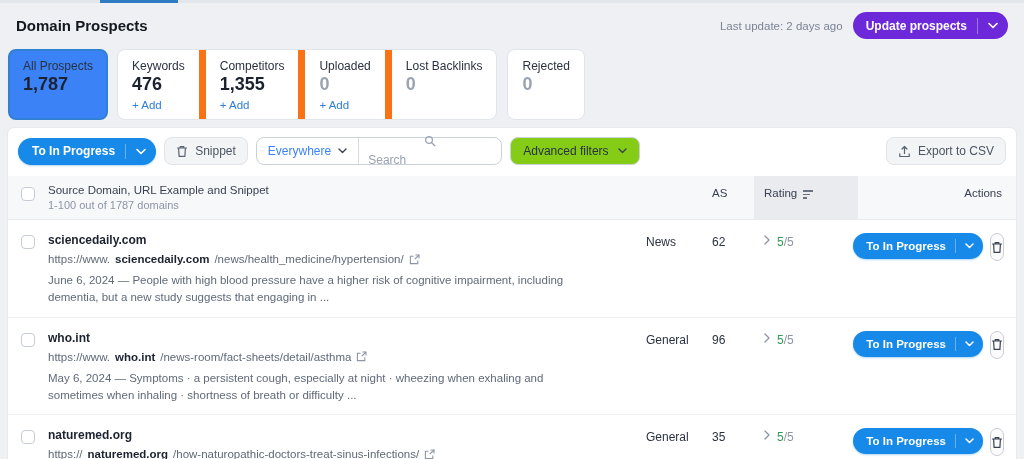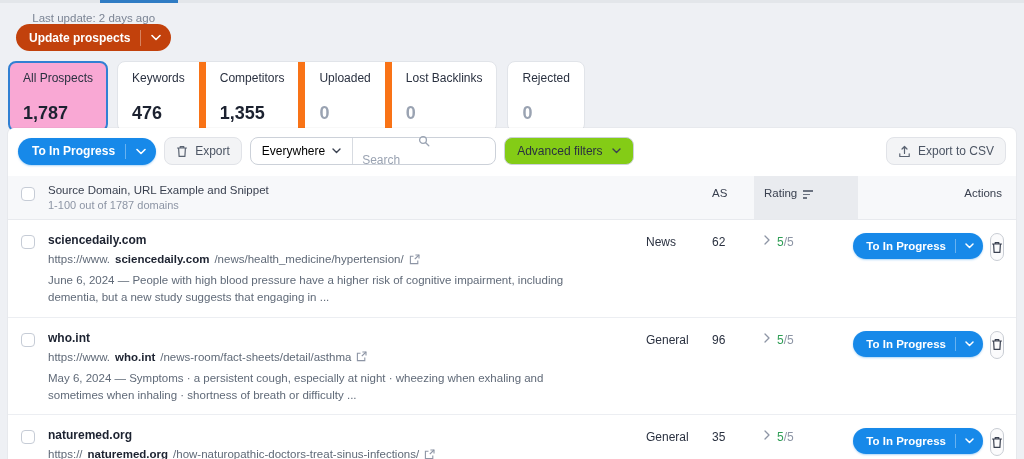--- a/index.html
+++ b/index.html
@@ -4,44 +4,44 @@
 <style>
   *{box-sizing:border-box;margin:0;padding:0;}
   html,body{background:#eef0f4;}
   body{width:1024px;}
   .screen{width:1024px;height:459px;background:#eef0f4;font-family:"Liberation Sans",sans-serif;position:relative;overflow:hidden;color:#1f2430;}
   .top-strip{height:3px;background:#e3e6ea;position:relative;}
   .top-strip-accent{position:absolute;left:100px;top:0;width:78px;height:3px;background:#2f7cc4;}
 
   .page-header{display:flex;justify-content:space-between;align-items:center;padding:9px 16px 7px;}
   .page-title{font-size:15px;font-weight:700;color:#14181f;}
-  .header-right{display:flex;align-items:center;gap:0;flex-direction:column;}
+  .header-right{display:flex;align-items:center;gap:10px;}
   .last-update{font-size:11.5px;color:#7b8494;}
-  .btn-green{display:flex;align-items:center;background:#c2410c;color:#fff;border:none;border-radius:14px;height:27px;padding:0 0 0 13px;font-weight:700;font-size:12px;cursor:pointer;font-family:inherit;}
+  .btn-green{display:flex;align-items:center;background:#6d28d9;color:#fff;border:none;border-radius:14px;height:27px;padding:0 0 0 13px;font-weight:700;font-size:12px;cursor:pointer;font-family:inherit;}
   .btn-green .chev{border-left:1px solid rgba(255,255,255,.35);margin-left:10px;padding:0 10px;height:16px;display:flex;align-items:center;}
 
   .cards-row{display:flex;align-items:stretch;padding:0 16px 0 8px;margin-top:3px;height:71px;}
   .card{background:#fff;border:1px solid #e1e4e9;border-radius:8px;padding:9px 14px;cursor:pointer;}
-  .card.selected{border:2px solid #3180d3;background:#f9a8d4;padding:8px 13px;}
+  .card.selected{border:2px solid #3180d3;background:#3b82f6;padding:8px 13px;}
   .card-group{display:flex;background:#fff;border:1px solid #e1e4e9;border-radius:8px;margin-left:9px;}
   .card-cell{padding:9px 14px;border-right:7px solid #f97316;cursor:pointer;}
   .card-cell:last-child{border-right:none;}
   .card-label{font-size:12px;color:#2a3140;white-space:nowrap;}
-  .card-value{font-size:18px;font-weight:700;margin-top:18px;color:#1c2230;}
+  .card-value{font-size:18px;font-weight:700;margin-top:1px;color:#1c2230;}
   .card-value.zero{color:#9aa3b2;}
   .card-add{font-size:11.5px;color:#2f7ed8;margin-top:4px;cursor:pointer;white-space:nowrap;}
   .card.rejected{margin-left:10px;}
 
   .panel{position:absolute;left:8px;right:8px;top:128px;bottom:0;background:#fff;border-radius:6px 6px 0 0;box-shadow:0 0 0 1px rgba(20,25,35,.03);}
   .toolbar{display:flex;align-items:center;gap:8px;padding:9px 10px 8px;}
   .btn-blue{display:flex;align-items:center;background:#1789e9;color:#fff;border:none;border-radius:14px;height:27px;padding:0 0 0 14px;font-weight:700;font-size:12px;cursor:pointer;font-family:inherit;box-shadow:0 1px 2px rgba(23,137,233,.35);}
   .btn-blue .chev{border-left:1px solid rgba(255,255,255,.35);margin-left:10px;padding:0 10px;height:15px;display:flex;align-items:center;}
   .btn-soft{display:flex;align-items:center;gap:7px;background:#f3f4f6;border:1px solid #e1e3e8;border-radius:8px;height:28px;padding:0 11px;font-size:12px;color:#4c5564;cursor:pointer;font-family:inherit;}
   .search-group{display:flex;align-items:center;border:1px solid #ccd1d9;border-radius:8px;height:28px;background:#fff;}
-  .scope-btn{display:flex;align-items:center;gap:7px;padding:0 11px;font-size:12px;color:#000000;border:none;border-right:1px solid #d7dbe1;height:100%;background:transparent;cursor:pointer;font-family:inherit;}
+  .scope-btn{display:flex;align-items:center;gap:7px;padding:0 11px;font-size:12px;color:#3b82f6;border:none;border-right:1px solid #d7dbe1;height:100%;background:transparent;cursor:pointer;font-family:inherit;}
   .search-box{display:flex;align-items:center;gap:6px;padding:0 9px;width:142px;flex-direction:column;}
   .search-box input{border:none;outline:none;font-size:12px;width:100%;color:#2a3140;font-family:inherit;background:transparent;}
   .search-box input::placeholder{color:#9aa3b2;}
   .btn-outline{display:flex;align-items:center;gap:9px;background:#84cc16;border:1px solid #ccd1d9;border-radius:8px;height:28px;padding:0 12px;font-size:12px;color:#2a3140;cursor:pointer;font-family:inherit;}
   .toolbar-spacer{flex:1;}
 
   .thead{display:flex;background:#f7f8fa;border-bottom:1px solid #e8eaee;min-height:40px;margin-top:3px;align-items:stretch;}
   .col-check{width:40px;display:flex;justify-content:center;padding-top:11px;flex:none;}
   .checkbox{width:14px;height:14px;border:1.5px solid #c6ccd6;border-radius:4px;background:#fff;display:inline-block;cursor:pointer;}
   .col-main{flex:1;padding:8px 30px 8px 0;min-width:0;}
@@ -79,20 +79,21 @@
 </style>
 </head>
 <body>
 
 <div class="screen">
   <div class="top-strip">
     <span class="top-strip-accent"></span>
   </div>
 
   <header class="page-header">
+    <div class="page-title">Domain Prospects</div>
     <div class="header-right">
       <span class="last-update">Last update: 2 days ago</span>
       <button class="btn-green">
         <span>Update prospects</span>
         <span class="chev icon">
           <svg width="10" height="7" viewBox="0 0 10 7">
               <polyline points="1,1.5 5,5.5 9,1.5" fill="none" stroke="#ffffff" stroke-width="1.6" stroke-linecap="round" stroke-linejoin="round"></polyline>
             </svg>
         </span>
       </button>
@@ -140,21 +141,21 @@
               <polyline points="1,1.5 5,5.5 9,1.5" fill="none" stroke="#ffffff" stroke-width="1.6" stroke-linecap="round" stroke-linejoin="round"></polyline>
             </svg>
         </span>
       </button>
       <button class="btn-soft">
         <span class="icon">
           <svg width="12" height="13" viewBox="0 0 12 13">
               <path d="M1.5 3h9M4.2 3V1.6h3.6V3M2.6 3l.5 8.4h5.8l.5-8.4" fill="none" stroke="#5a6372" stroke-width="1.2" stroke-linecap="round" stroke-linejoin="round"></path>
             </svg>
         </span>
-        <span>Export</span>
+        <span>Snippet</span>
       </button>
       <div class="search-group">
         <button class="scope-btn">
           <span>Everywhere</span>
           <span class="icon">
             <svg width="9" height="6" viewBox="0 0 9 6">
                 <polyline points="1,1 4.5,4.5 8,1" fill="none" stroke="#3a4150" stroke-width="1.4" stroke-linecap="round" stroke-linejoin="round"></polyline>
               </svg>
           </span>
         </button>

